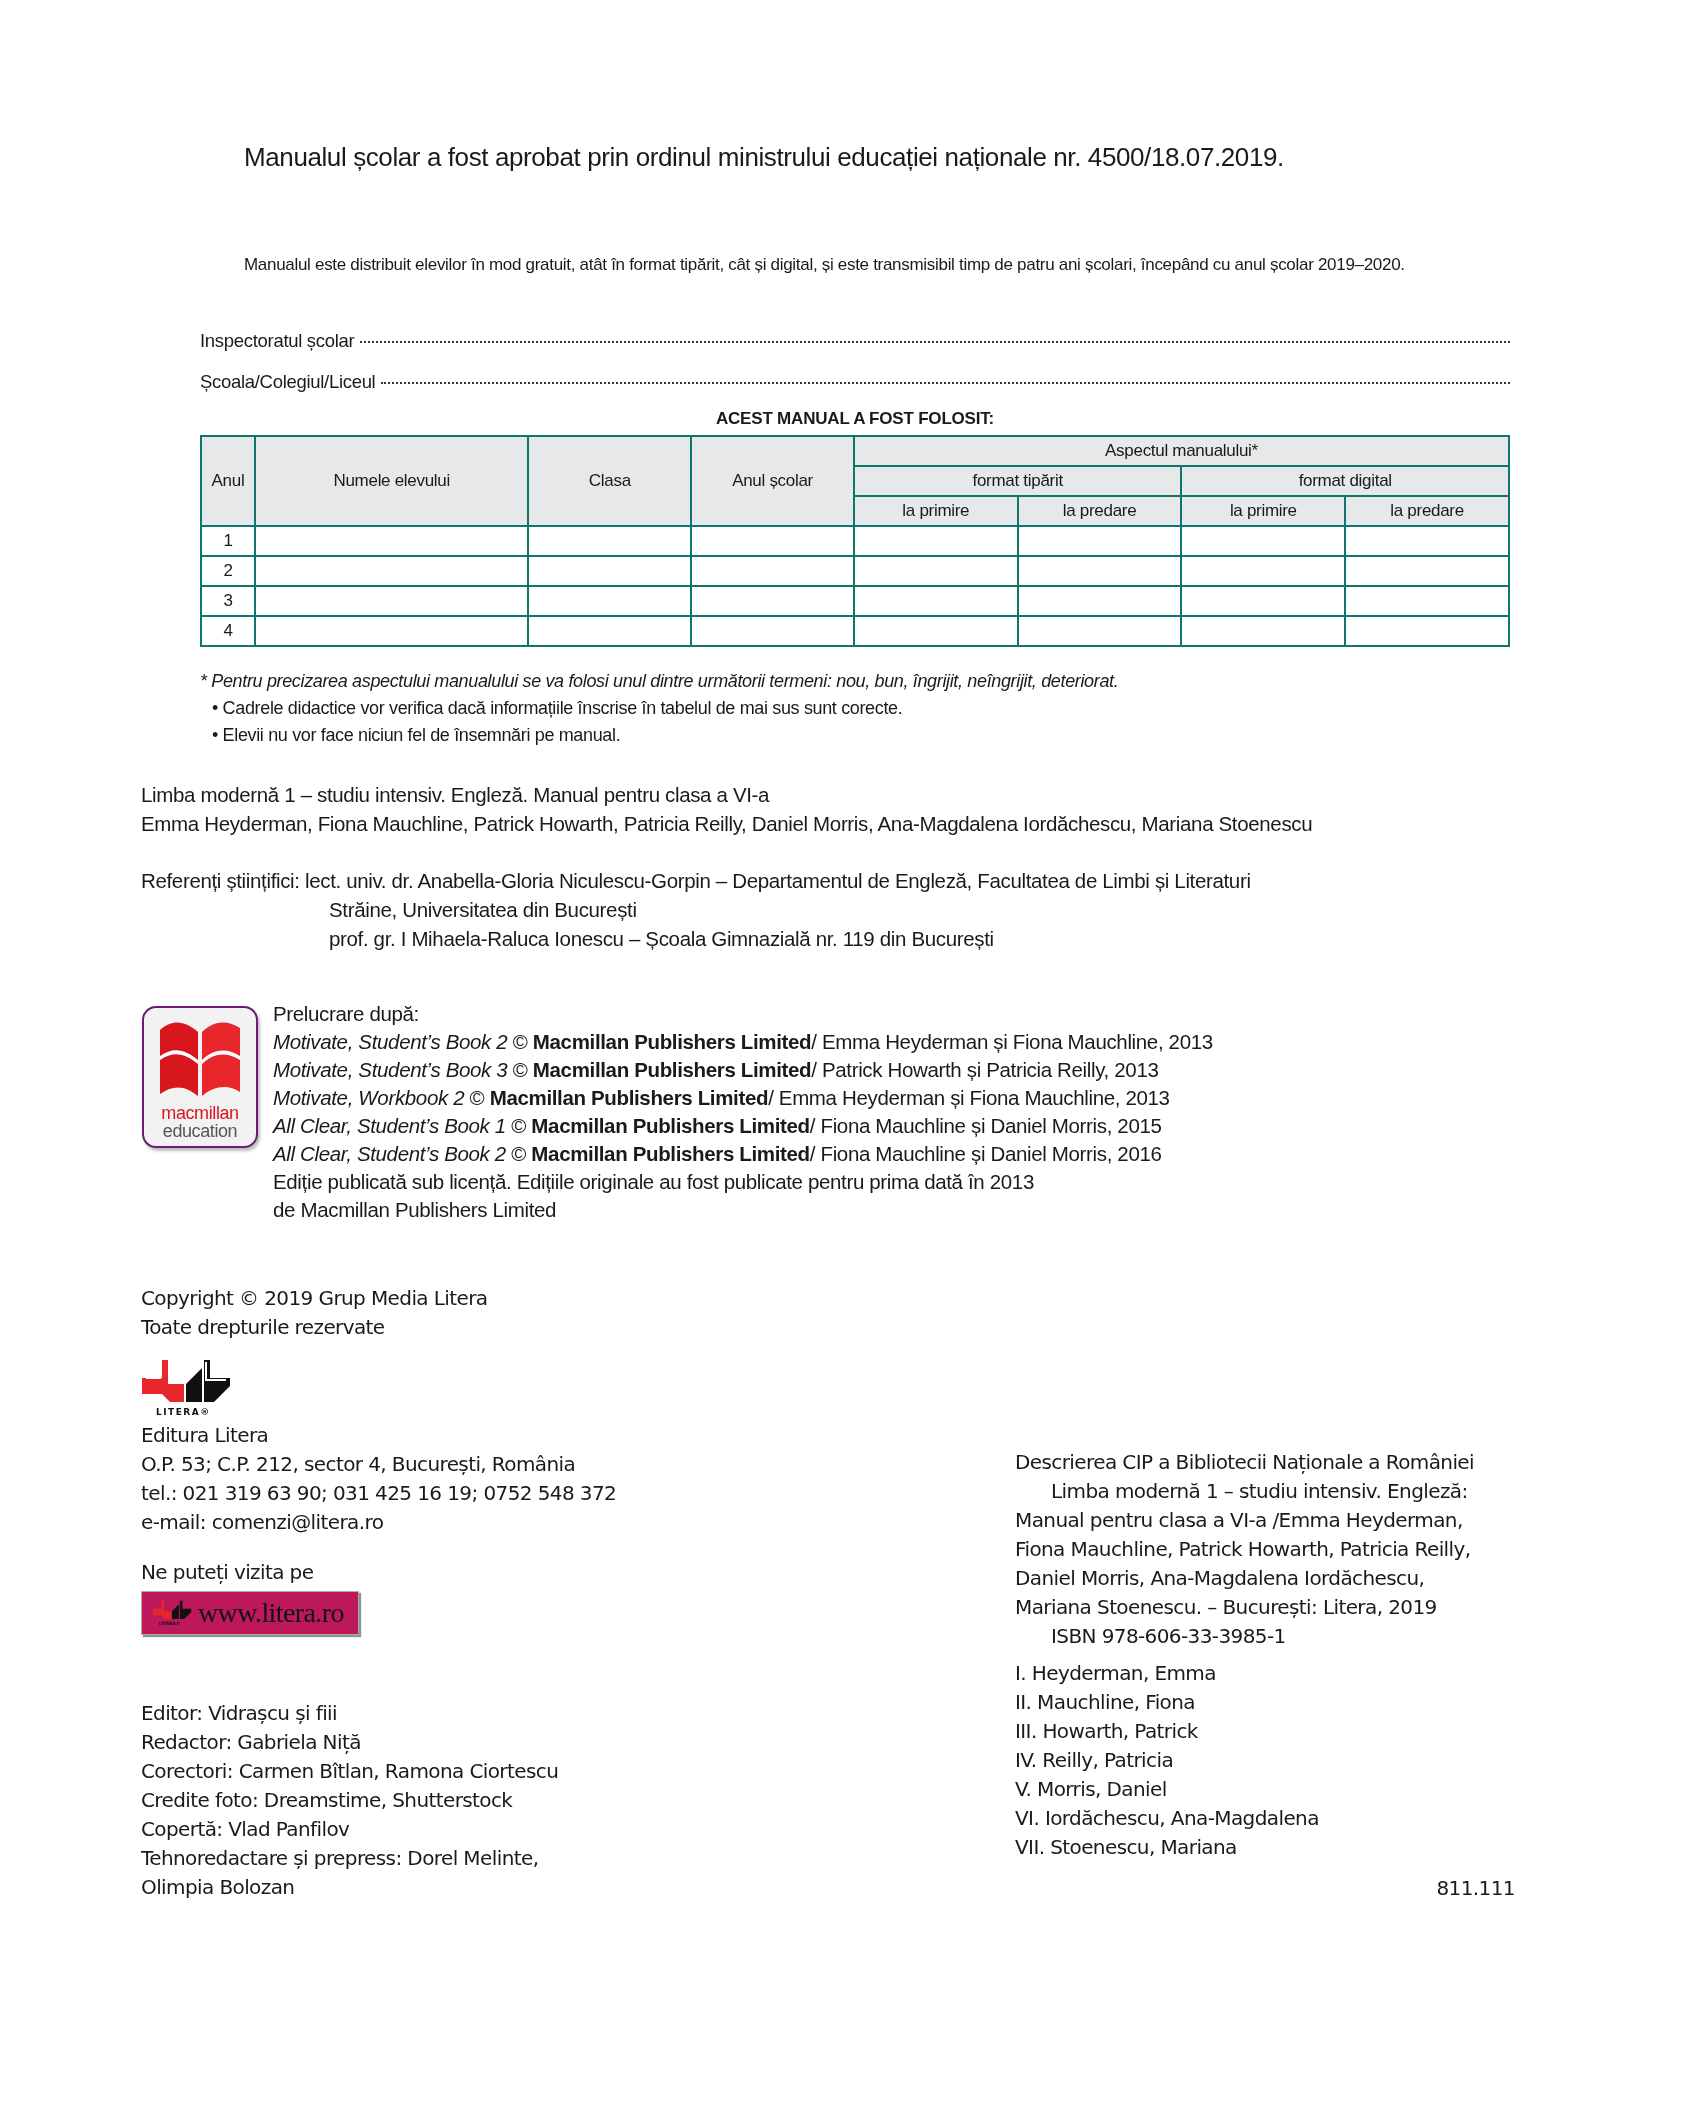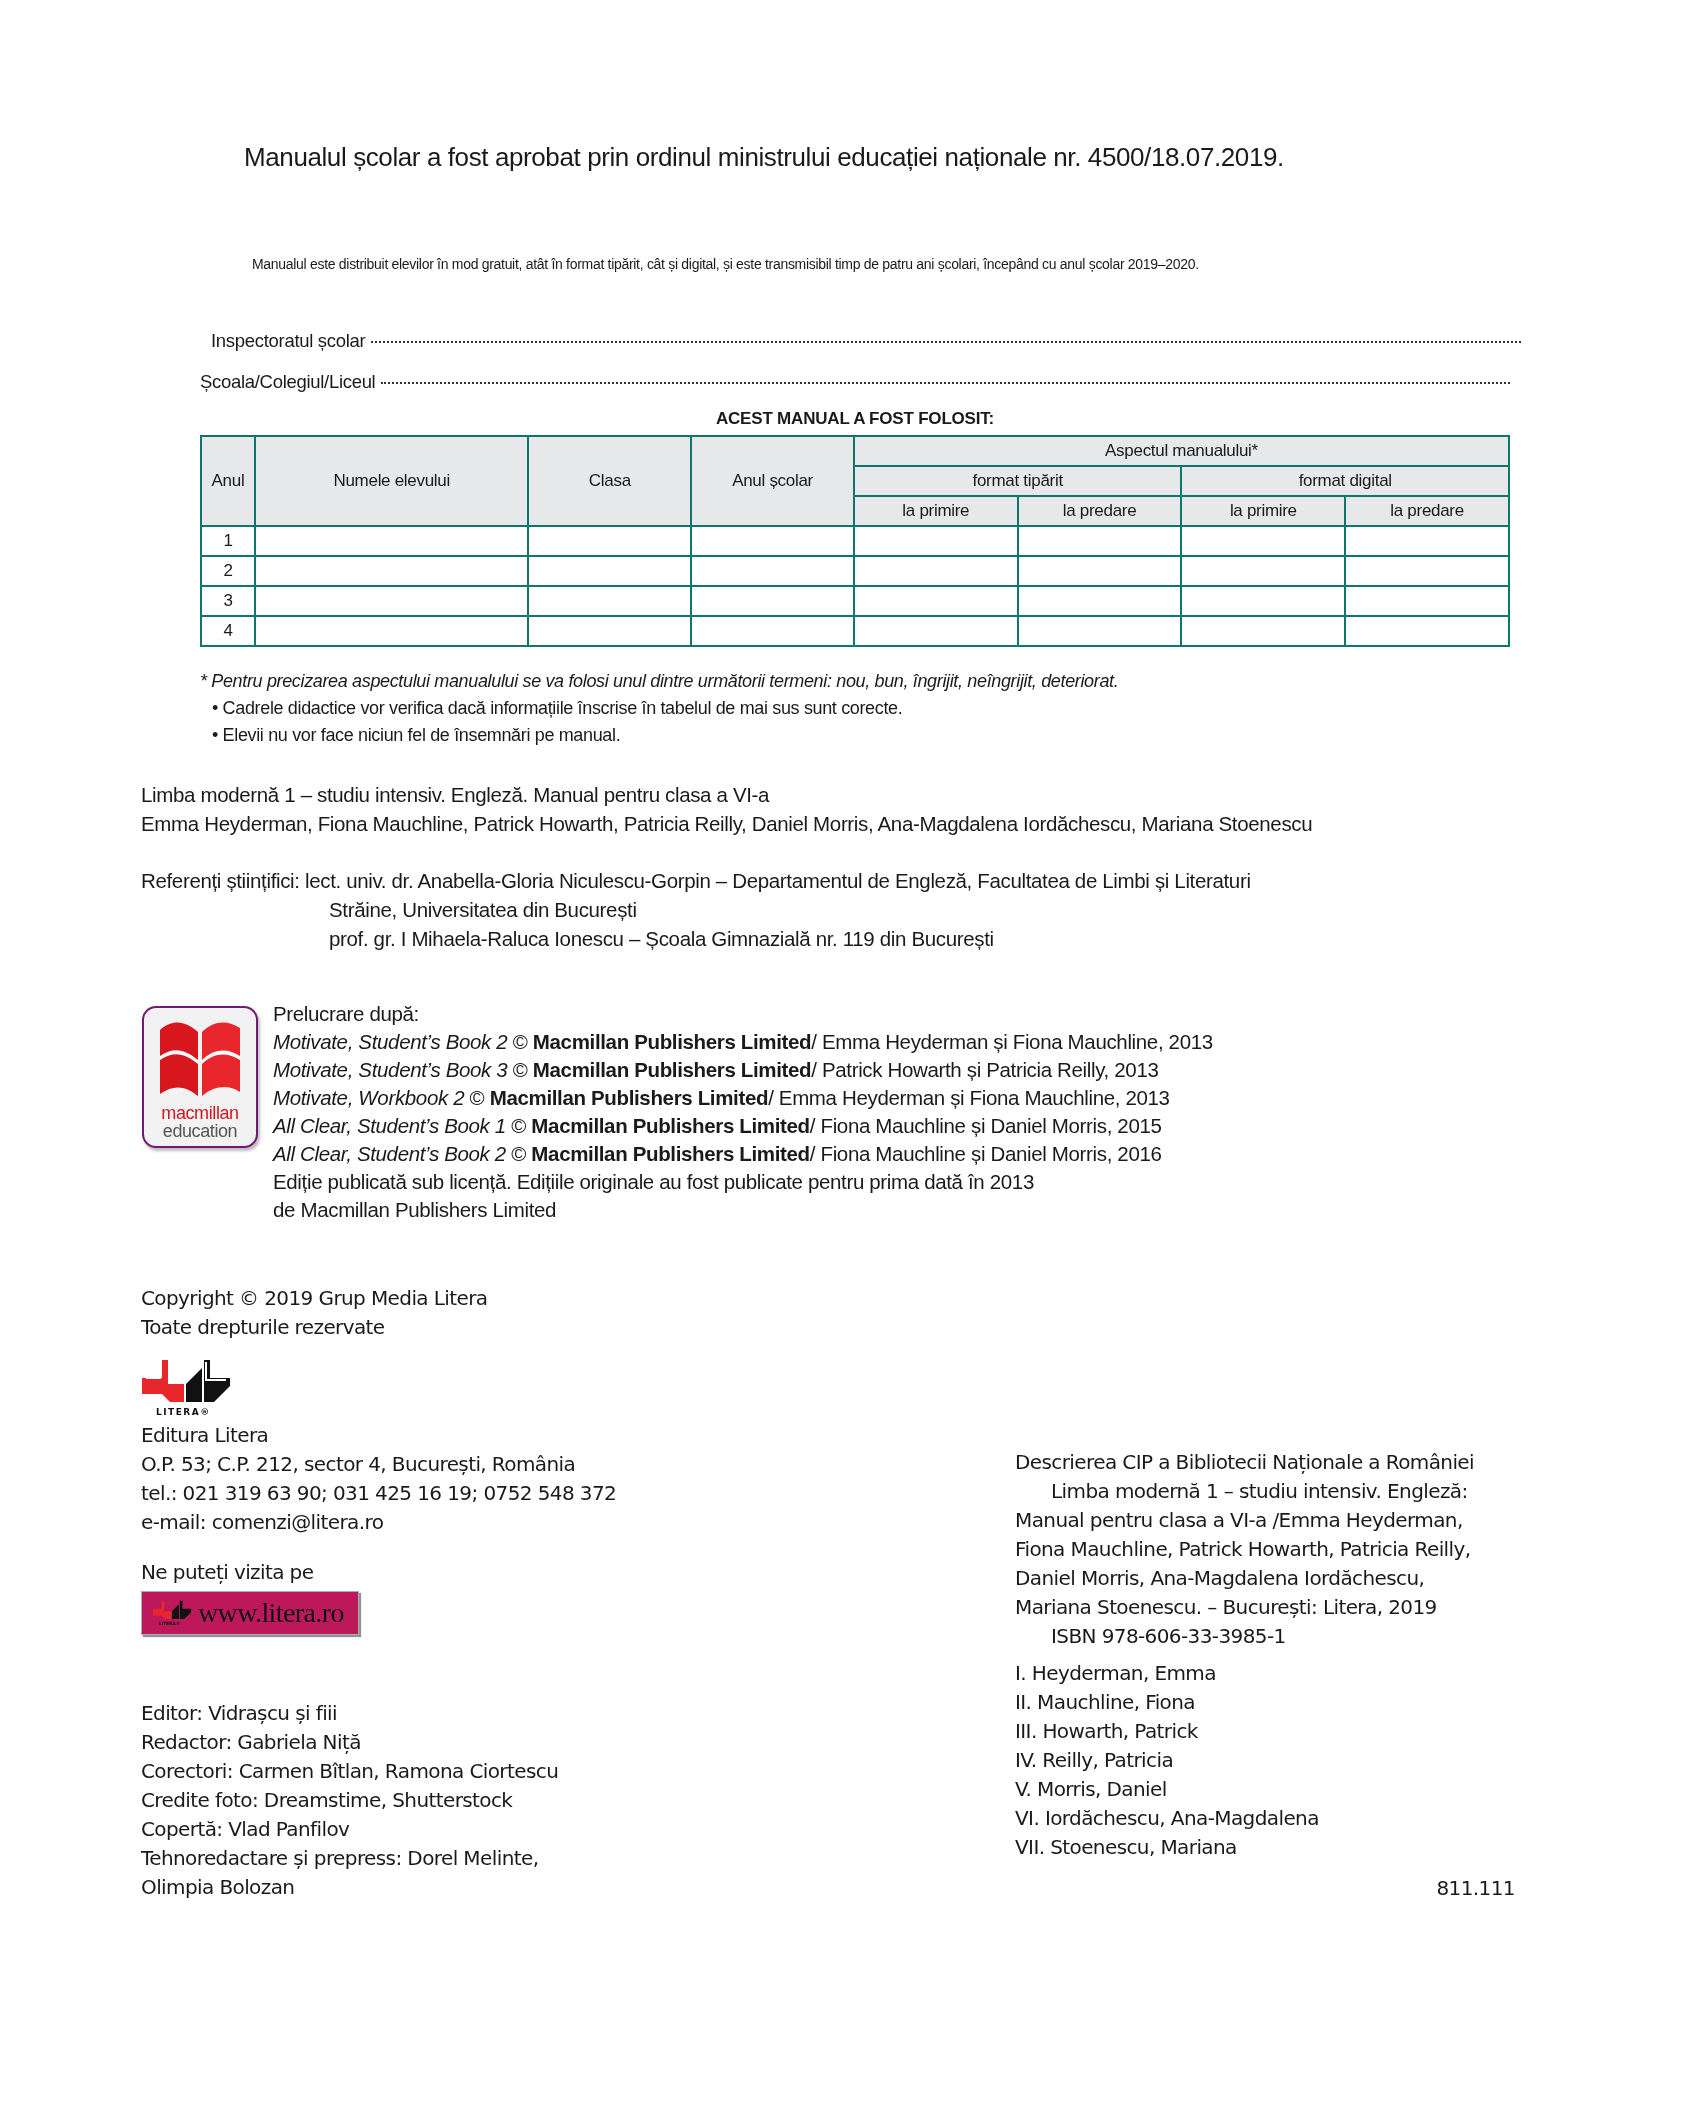--- a/index.html
+++ b/index.html
@@ -1,19 +1,19 @@
 <!DOCTYPE html>
 <html><head>
 <meta charset="utf-8">
 <style>
   html, body { margin: 0; padding: 0; background: #ffffff; }
   body { width: 1693px; height: 2126px; position: relative; font-family: "Liberation Sans Narrow", "Liberation Sans", sans-serif; color: #1a1a1a; overflow: hidden; }
   .abs { position: absolute; }
   .approval { left: 244px; top: 142px; font-size: 26px; letter-spacing: -0.4px; white-space: nowrap; }
-  .para { left: 200px; top: 250px; width: 1310px; font-size: 14px; line-height: 29px; letter-spacing: -0.3px; margin-left: 8px; }
+  .para { left: 200px; top: 250px; width: 1310px; font-size: 17px; line-height: 29px; letter-spacing: -0.3px; }
   .para .indent { display: inline-block; width: 44px; }
   .fill-line { left: 200px; width: 1310px; font-size: 18.5px; display: flex; align-items: baseline; letter-spacing: -0.3px; }
   .fill-line .dots { flex: 1; border-bottom: 2px dotted #333; margin-left: 6px; height: 1px; transform: translateY(-4px); }
   .table-title { left: 200px; width: 1310px; top: 409px; text-align: center; font-weight: bold; font-size: 17px; letter-spacing: -0.2px; }
   table.usage { position: absolute; left: 200px; top: 435px; width: 1310px; border-collapse: collapse; font-size: 17px; letter-spacing: -0.3px; }
   table.usage td, table.usage th { border: 2px solid #0f766e; text-align: center; font-weight: normal; padding: 0; }
   table.usage th { background: #e6e8e9; }
   table.usage tr.h1 th { height: 28px; }
   table.usage tr.h2 th { height: 28px; }
   table.usage tr.h3 th { height: 28px; }
@@ -46,21 +46,21 @@
   .cip .auth { margin-top: 8px; }
   .cip .udc { margin-top: 12px; text-align: right; }
 </style>
 </head>
 <body>
 
 <div class="abs approval">Manualul școlar a fost aprobat prin ordinul ministrului educației naționale nr. 4500/18.07.2019.</div>
 
 <div class="abs para"><span class="indent"></span><span>Manualul este distribuit elevilor în mod gratuit, atât în format tipărit, cât și digital, și este transmisibil timp de patru ani școlari, începând cu anul școlar 2019–2020.</span></div>
 
-<div class="abs fill-line" style="top:330px;margin-left:11px;">
+<div class="abs fill-line" style="top:330px;">
   <span>Inspectoratul școlar</span>
   <span class="dots"></span>
 </div>
 <div class="abs fill-line" style="top:371px;">
   <span>Școala/Colegiul/Liceul</span>
   <span class="dots"></span>
 </div>
 
 <div class="abs table-title">ACEST MANUAL A FOST FOLOSIT:</div>
 <table class="usage">

